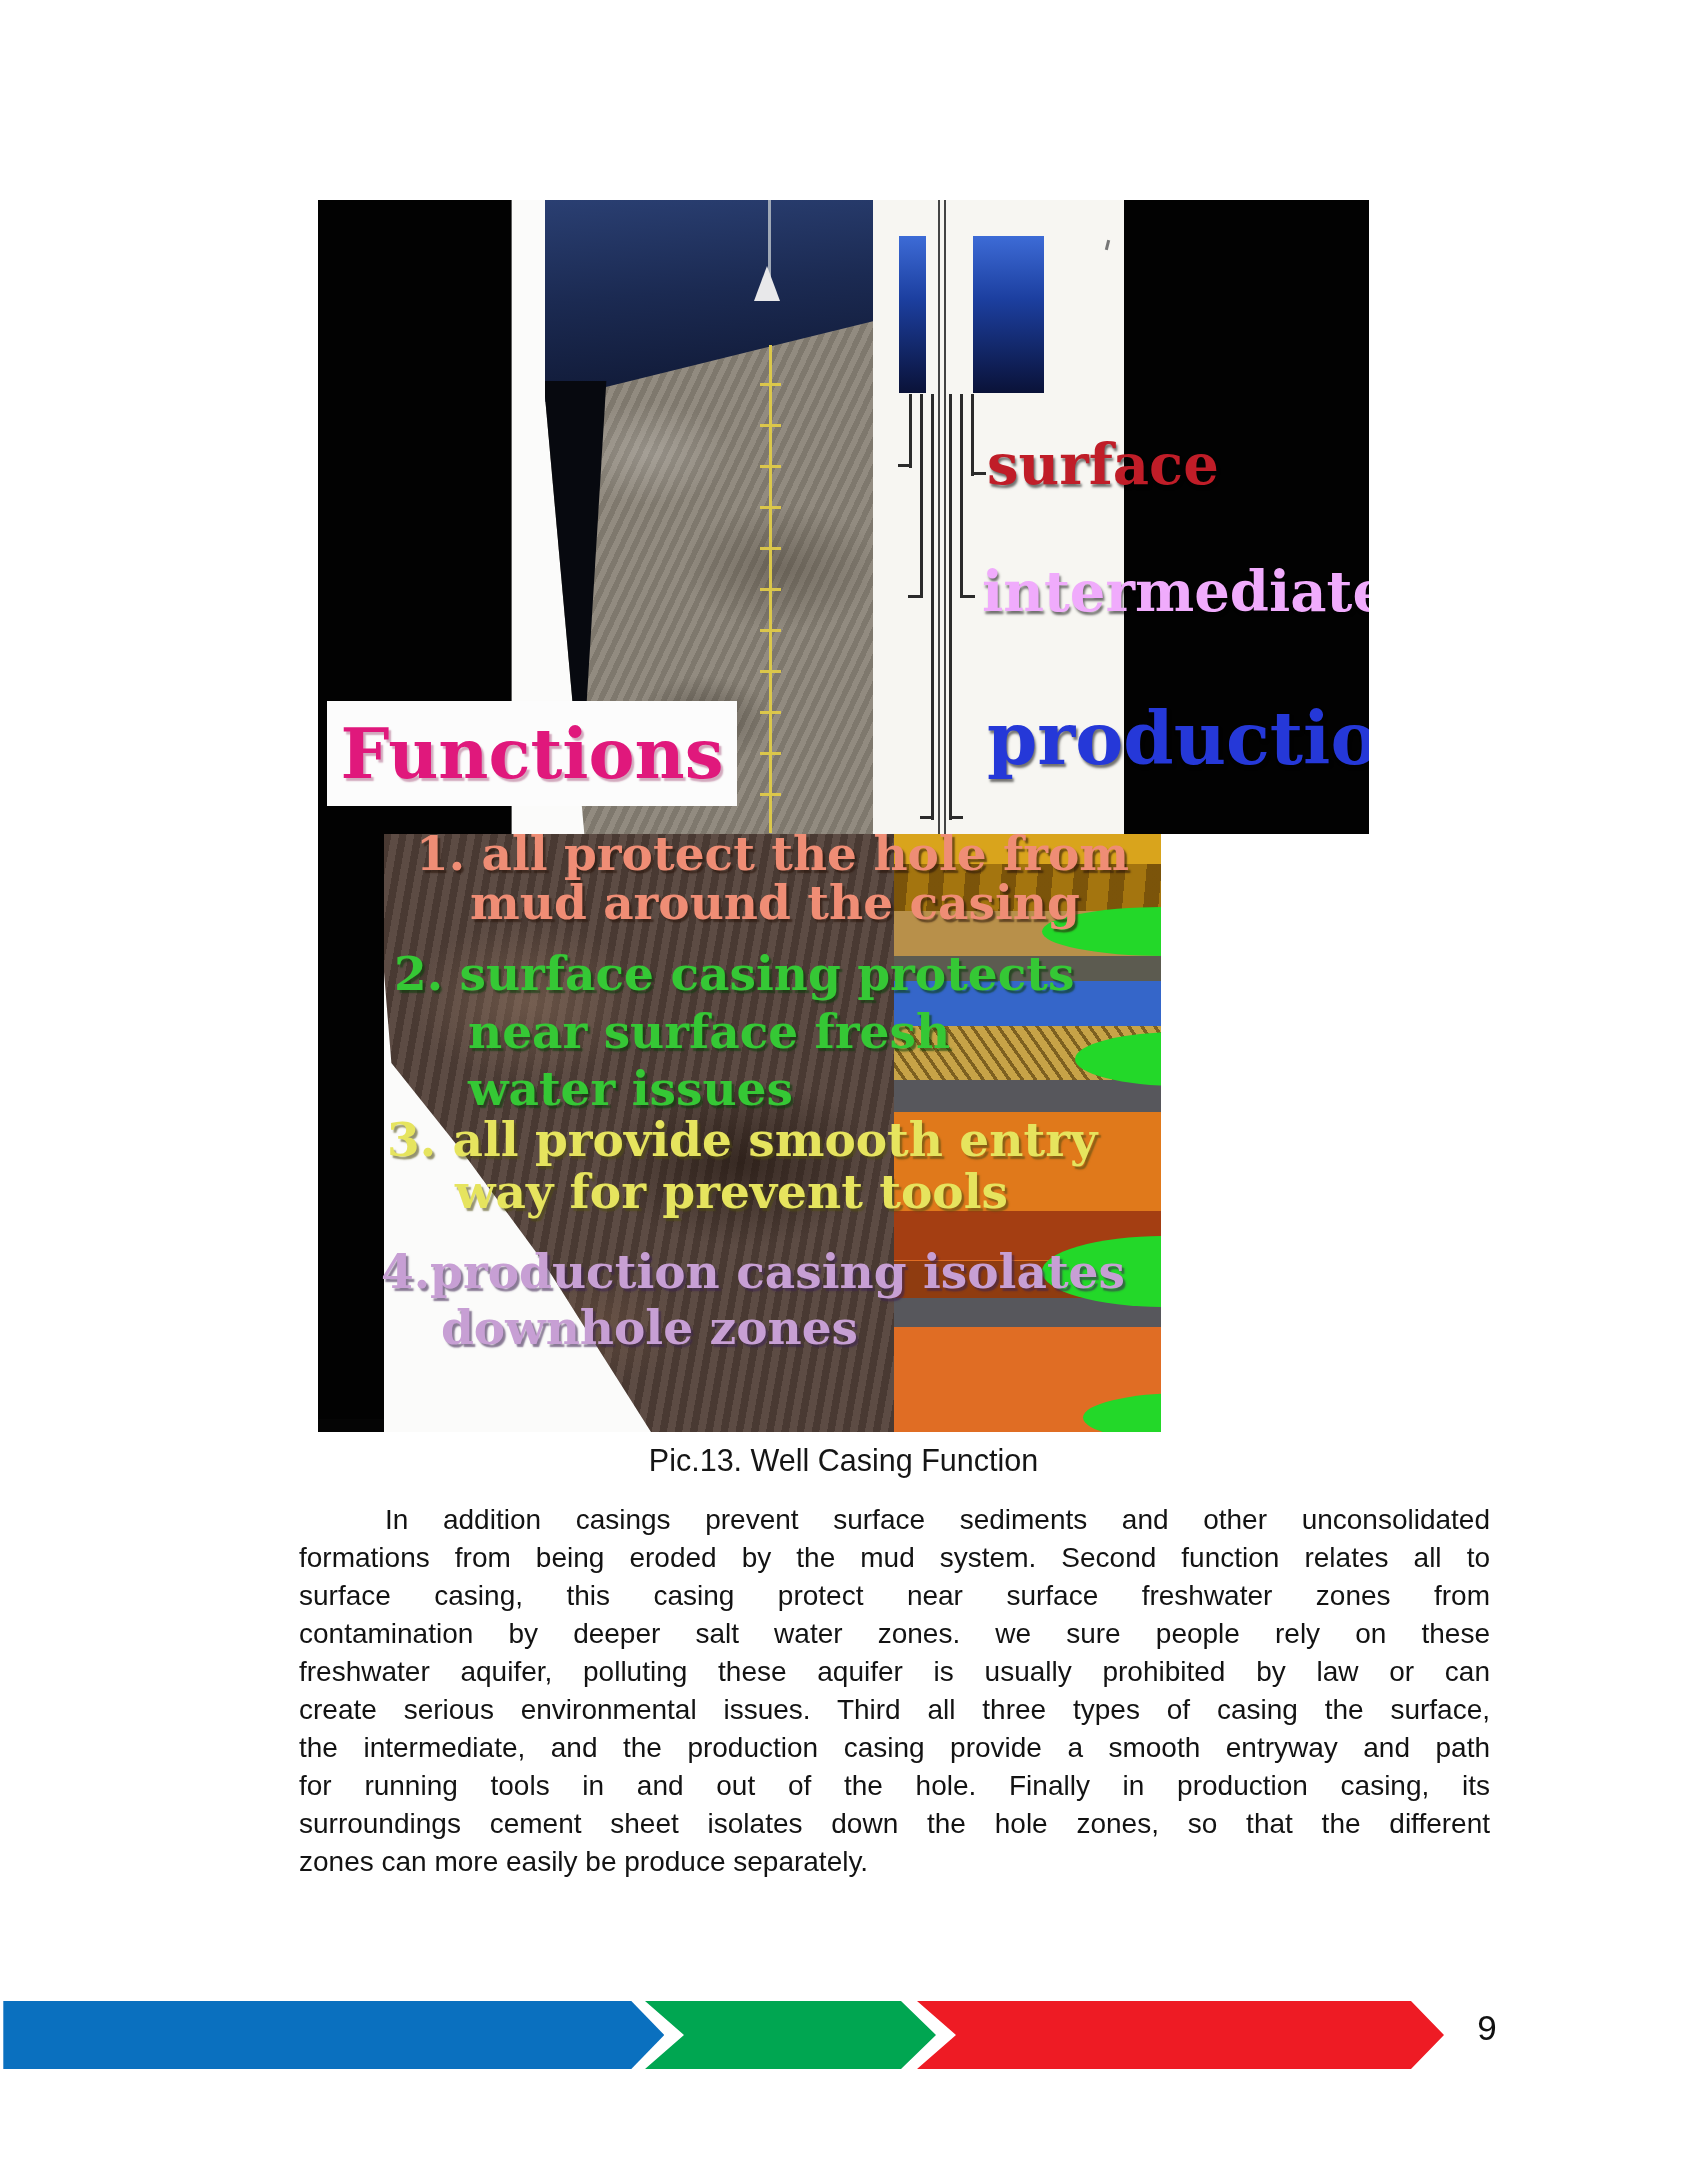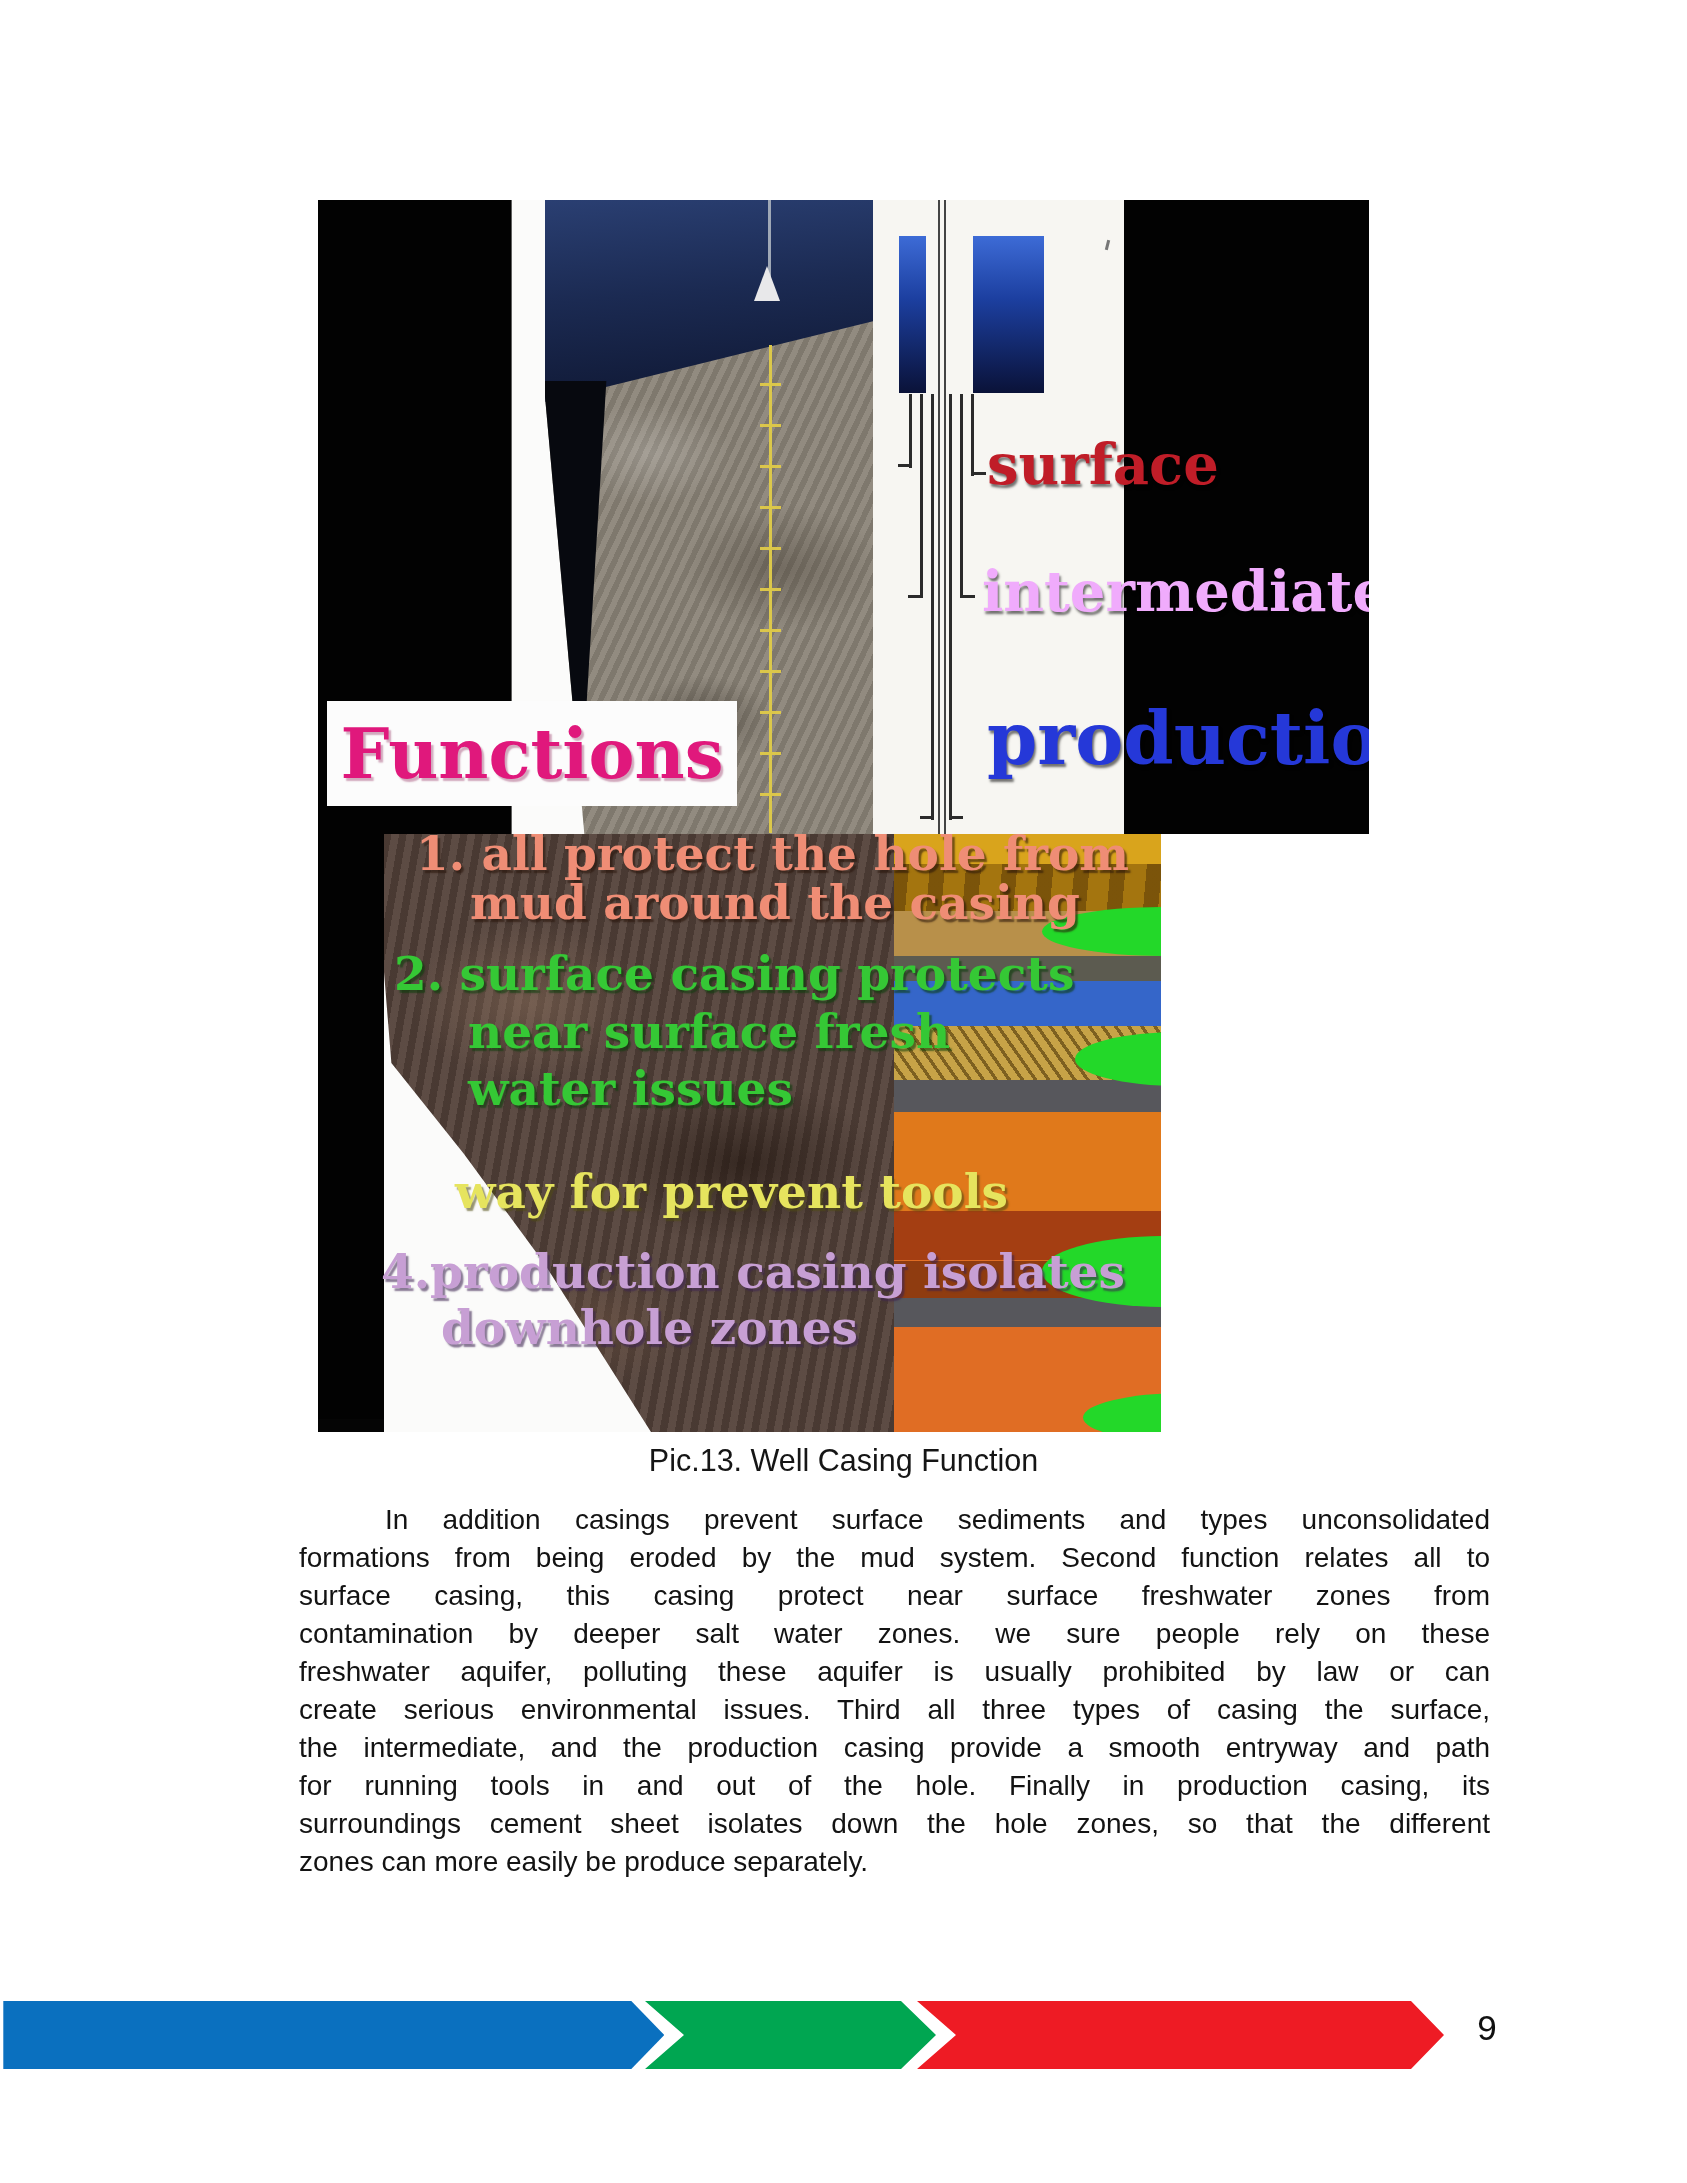--- a/index.html
+++ b/index.html
@@ -205,30 +205,31 @@
         <div class="well-inner"></div>
       </div>
 
       <div class="rock-right"></div>
 
       <div class="fn c1 fn1a">1. all protect the hole from</div>
       <div class="fn c1 fn1b">mud around the casing</div>
       <div class="fn c2 fn2a">2. surface casing protects</div>
       <div class="fn c2 fn2b">near surface fresh</div>
       <div class="fn c2 fn2c">water issues</div>
+      <div class="fn c3 fn3a">3. all provide smooth entry</div>
       <div class="fn c3 fn3b">way for prevent tools</div>
       <div class="fn c4 fn4a">4.production casing isolates</div>
       <div class="fn c4 fn4b">downhole zones</div>
     </div>
   </div>
 
   <div class="caption">Pic.13. Well Casing Function</div>
 
   <div class="para">
-    <div class="pline first">In addition casings prevent surface sediments and types unconsolidated</div>
+    <div class="pline first">In addition casings prevent surface sediments and other unconsolidated</div>
     <div class="pline">formations from being eroded by the mud system. Second function relates all to</div>
     <div class="pline">surface casing, this casing protect near surface freshwater zones from</div>
     <div class="pline">contamination by deeper salt water zones. we sure people rely on these</div>
     <div class="pline">freshwater aquifer, polluting these aquifer is  usually prohibited by law or can</div>
     <div class="pline">create serious environmental issues. Third all three types of casing the surface,</div>
     <div class="pline">the intermediate, and the production casing provide a smooth entryway and path</div>
     <div class="pline">for running tools in and out of the hole. Finally in production casing, its</div>
     <div class="pline">surroundings cement sheet isolates down the hole zones, so that the different</div>
     <div class="pline last">zones can more easily be produce separately.</div>
   </div>

